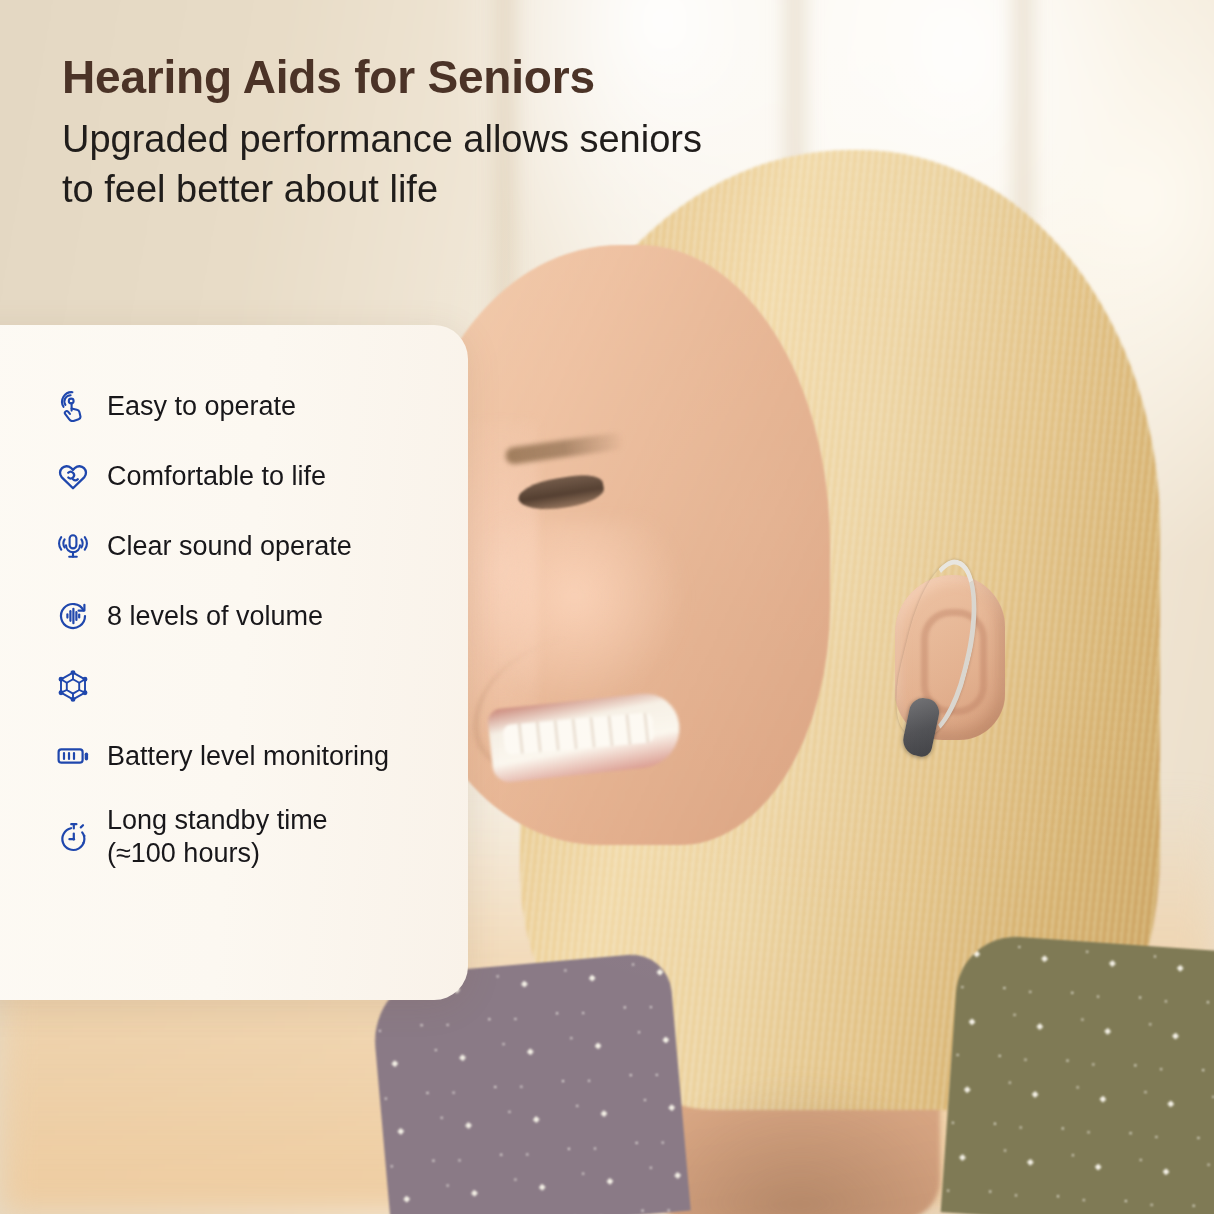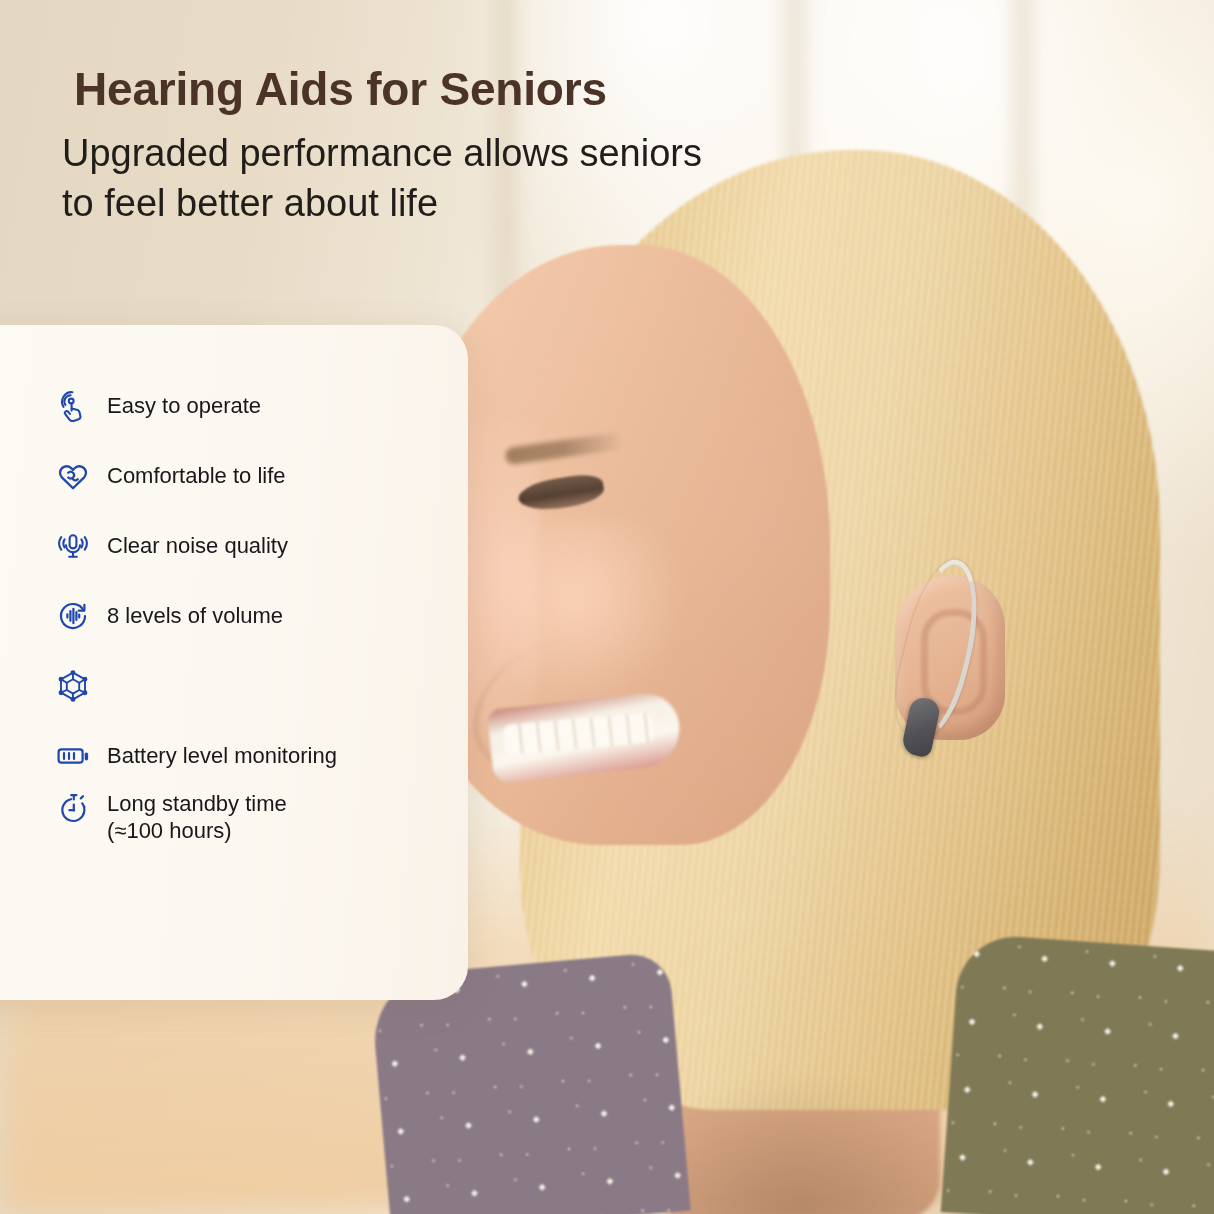--- a/index.html
+++ b/index.html
@@ -315,21 +315,21 @@
 
   
   .headline-block {
     position: absolute;
     left: 62px;
     top: 52px;
     width: 640px;
     z-index: 5;
   }
   .headline {
-    margin: 12px;
+    margin: 0;
     font-size: 46px;
     font-weight: bold;
     color: #4b3327;
     letter-spacing: -0.2px;
     line-height: 1.12;
   }
   .subhead {
     margin: 10px 0 0 0;
     font-size: 38px;
     font-weight: normal;
@@ -356,34 +356,34 @@
     padding: 46px 0 0 96px;
   }
   .feature-item {
     display: flex;
     align-items: center;
     height: 70px;
     gap: 17px;
   }
   .feature-item.tall {
     height: 92px;
-    align-items: flex-start;
+    align-items: center;
   }
   .feature-icon {
     flex: 0 0 34px;
     width: 34px;
     height: 34px;
     display: flex;
     align-items: center;
     justify-content: center;
     color: #1f47ad;
   }
   .feature-icon svg { display: block; }
   .feature-label {
-    font-size: 22px;
+    font-size: 27px;
     color: #18171a;
     line-height: 1.22;
     white-space: pre-line;
   }
 </style>
 </head>
 <body>
 
 <div id="page">
 
@@ -455,21 +455,21 @@
             <rect x="12.6" y="5.2" width="6.8" height="13.2" rx="3.4"></rect>
             <path d="M9 15.2a7 7 0 0 0 14 0"></path>
             <path d="M16 22.4v4.4"></path>
             <path d="M12.2 26.8h7.6"></path>
             <path d="M7.6 9.4a7.4 7.4 0 0 0 0 8"></path>
             <path d="M4.2 7.2a11 11 0 0 0 0 12.4"></path>
             <path d="M24.4 9.4a7.4 7.4 0 0 1 0 8"></path>
             <path d="M27.8 7.2a11 11 0 0 1 0 12.4"></path>
           </svg>
         </span>
-        <span class="feature-label">Clear noise quality</span>
+        <span class="feature-label">Clear sound operate</span>
       </li>
 
 
       <li class="feature-item">
         <span class="feature-icon">
           <svg width="32" height="32" viewBox="0 0 32 32" fill="none" stroke="currentColor" stroke-width="2.2" stroke-linecap="round" stroke-linejoin="round">
             <path d="M26.6 10.4A12 12 0 1 0 28 16"></path>
             <path d="M27.4 4.8v5.8h-5.8"></path>
             <path d="M10.4 14.4v3.2"></path>
             <path d="M13.4 11.2v9.6"></path>

